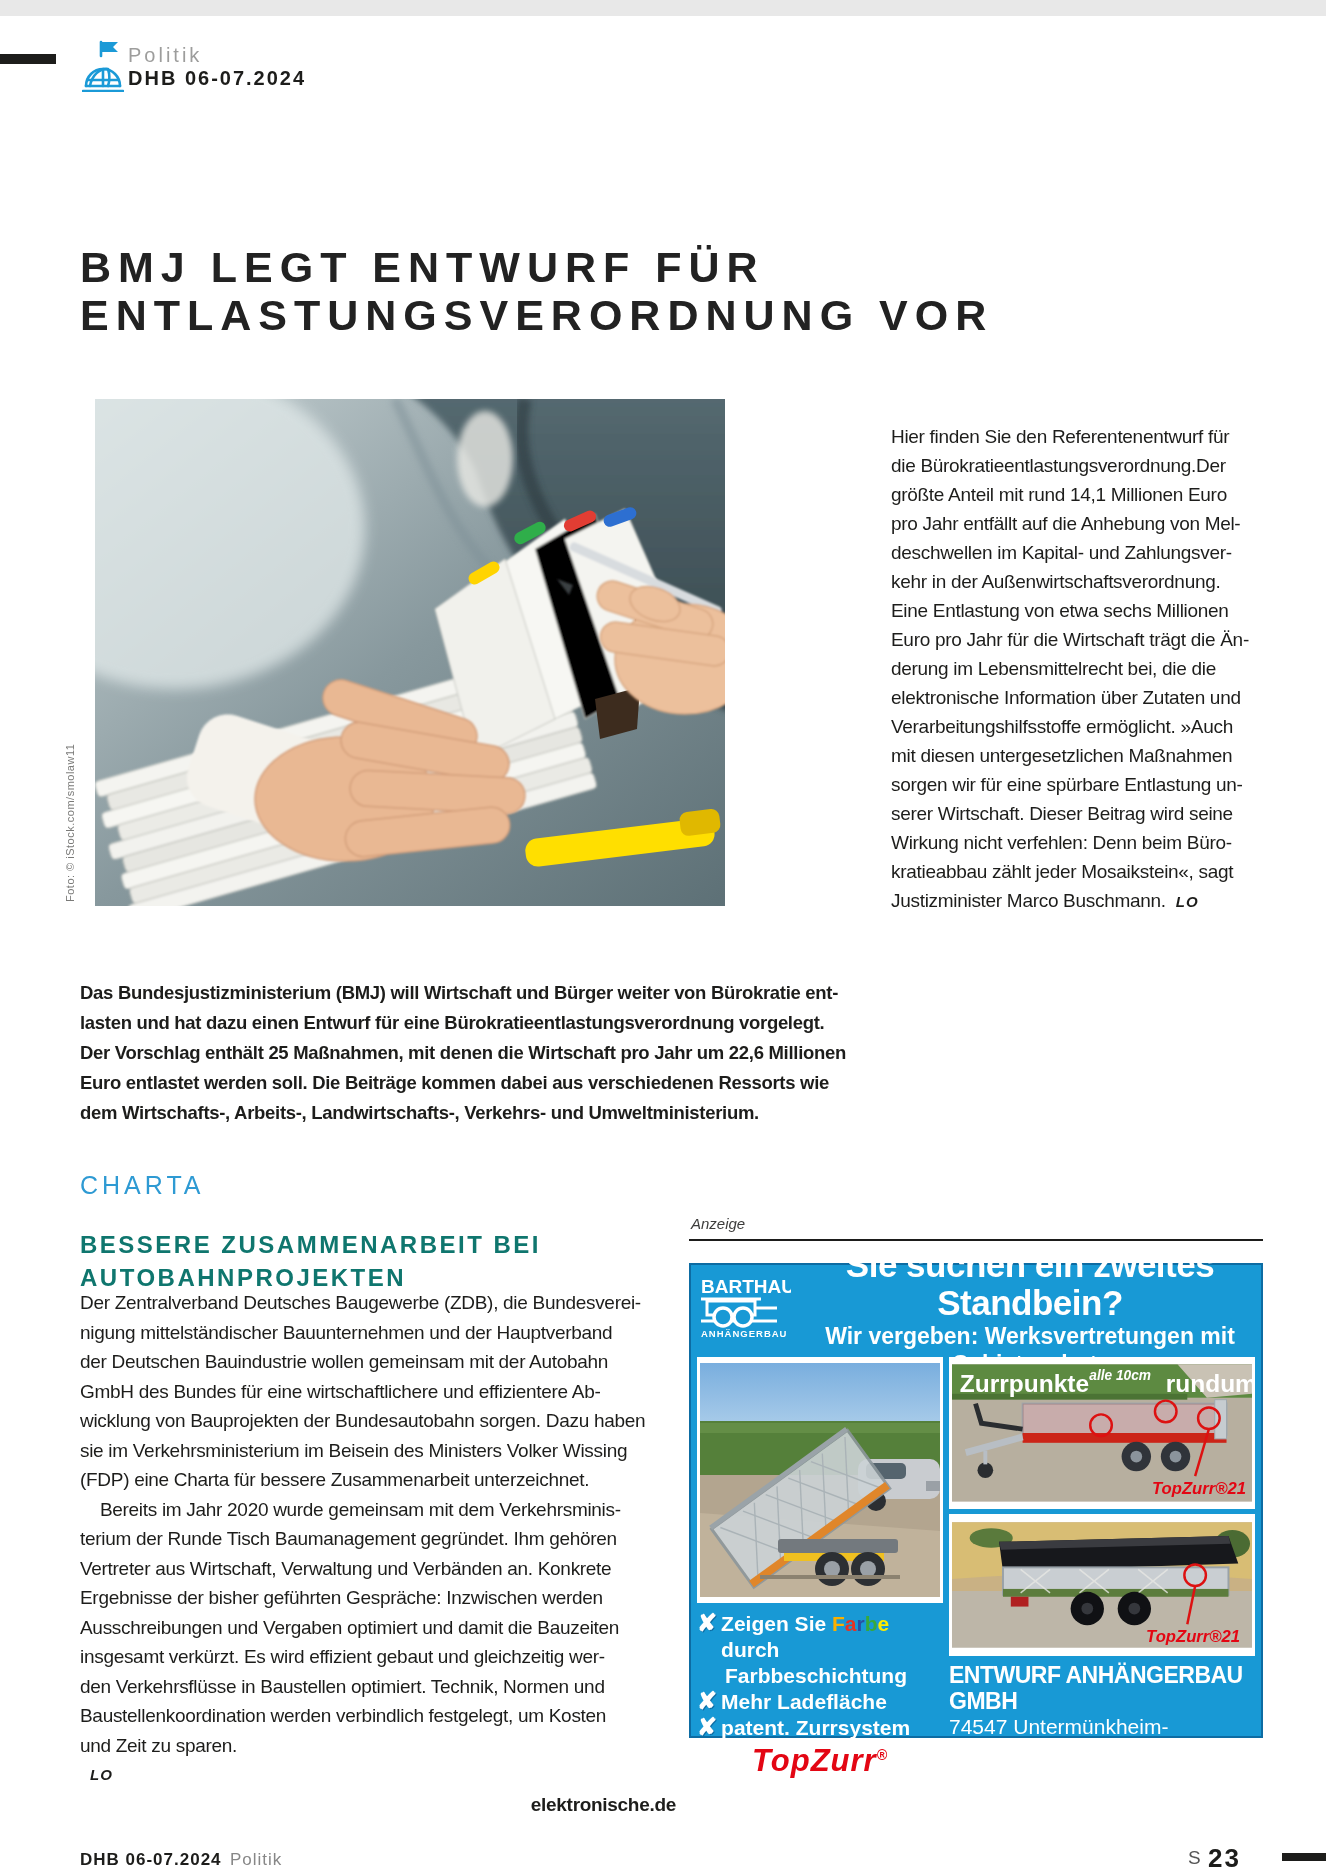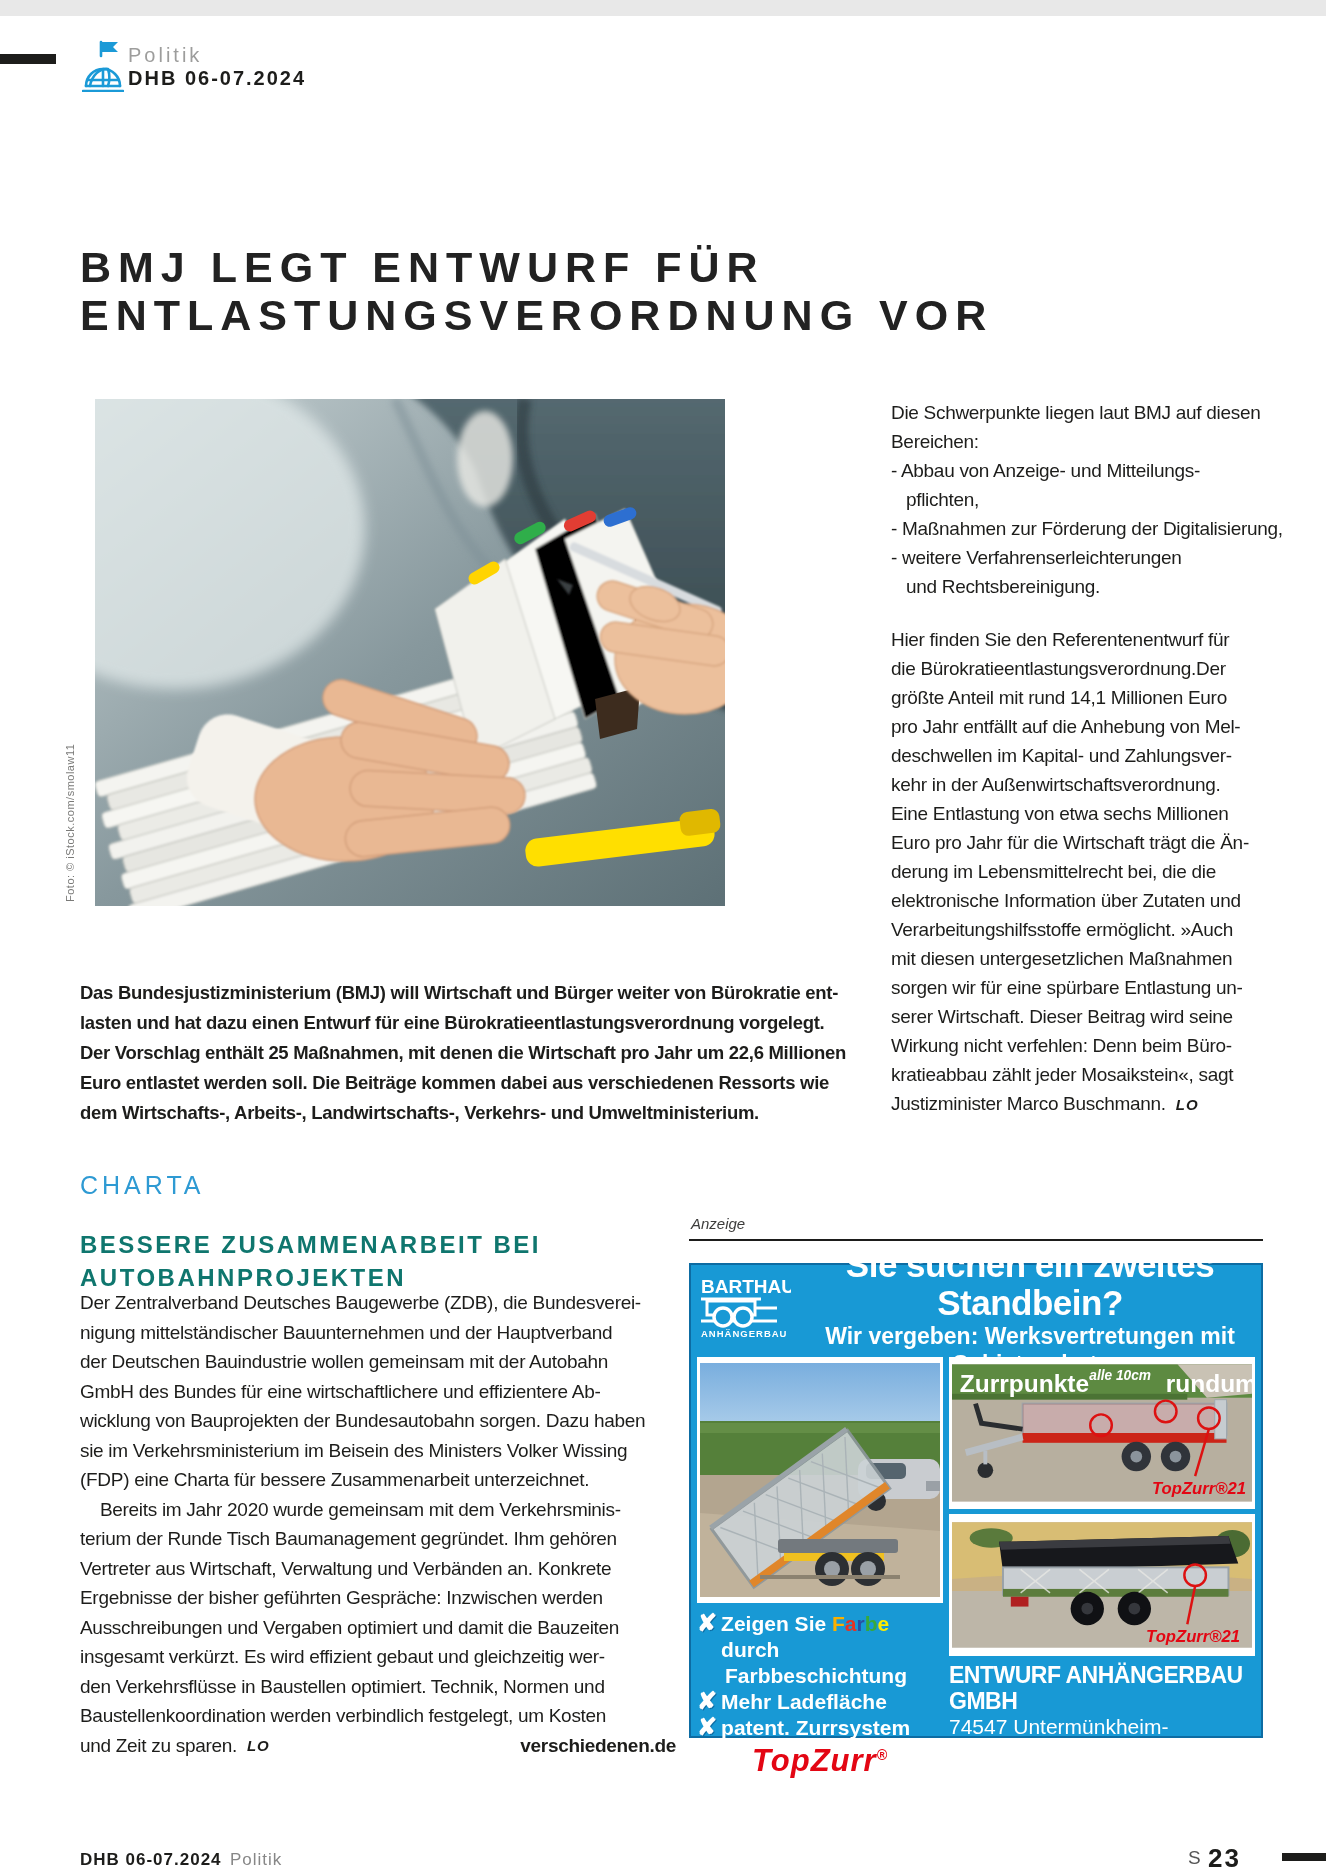--- a/index.html
+++ b/index.html
@@ -29,21 +29,21 @@
   
   .rcol{position:absolute;left:891px;top:382px;width:405px;font-size:19px;line-height:29px;letter-spacing:-0.3px;}
   .rcol .p2{margin-top:24px;}
   .author{font-style:italic;font-weight:bold;font-size:15px;margin-left:10px;letter-spacing:1px;}
 
   
   .kicker{position:absolute;left:80px;top:1155px;font-size:25px;letter-spacing:4px;color:#2e9ad3;}
   .h2{position:absolute;left:80px;top:1192px;font-size:24px;line-height:33px;font-weight:bold;
       letter-spacing:2.5px;color:#0f766e;white-space:pre-line;}
   .a2body{position:absolute;left:80px;top:1272px;width:596px;font-size:19px;line-height:29.5px;letter-spacing:-0.3px;}
-  .a2last{display:flex;align-items:flex-start;width:100%;}
+  .a2last{display:flex;align-items:flex-start;width:100%;flex-direction:column;}
   .a2source{margin-left:auto;font-weight:bold;}
 
   
   .adlabel{position:absolute;left:691px;top:1199px;font-size:15px;font-style:italic;color:#3c3c3b;}
   .adrule{position:absolute;left:689px;top:1223px;width:574px;height:2px;background:#1d1d1b;}
   .adbox{position:absolute;left:689px;top:1247px;width:574px;height:475px;background:#1899d5;
          border:2px solid #0d6ca3;box-sizing:border-box;color:#fff;}
   .adhead{display:flex;align-items:center;height:88px;}
   .adlogo{width:100px;padding:6px 0 0 8px;flex:0 0 auto;}
   .adheads{flex:1;text-align:center;padding-top:6px;}
@@ -178,27 +178,20 @@
   </div>
   <div class="credit">Foto: © iStock.com/smolaw11</div>
 
   <div class="intro lines">Das Bundesjustizministerium (BMJ) will Wirtschaft und Bürger weiter von Bürokratie ent-
 lasten und hat dazu einen Entwurf für eine Bürokratieentlastungsverordnung vorgelegt.
 Der Vorschlag enthält 25 Maßnahmen, mit denen die Wirtschaft pro Jahr um 22,6 Millionen
 Euro entlastet werden soll. Die Beiträge kommen dabei aus verschiedenen Ressorts wie
 dem Wirtschafts-, Arbeits-, Landwirtschafts-, Verkehrs- und Umweltministerium.</div>
 
   <div class="rcol">
-    <div class="lines">Die Schwerpunkte liegen laut BMJ auf diesen
-Bereichen:
-- Abbau von Anzeige- und Mitteilungs-
-&nbsp;&nbsp;&nbsp;pflichten,
-- Maßnahmen zur Förderung der Digitalisierung,
-- weitere Verfahrenserleichterungen
-&nbsp;&nbsp;&nbsp;und Rechtsbereinigung.</div>
     <div class="p2"><span class="lines">Hier finden Sie den Referentenentwurf für
 die Bürokratieentlastungsverordnung.Der
 größte Anteil mit rund 14,1 Millionen Euro
 pro Jahr entfällt auf die Anhebung von Mel-
 deschwellen im Kapital- und Zahlungsver-
 kehr in der Außenwirtschaftsverordnung.
 Eine Entlastung von etwa sechs Millionen
 Euro pro Jahr für die Wirtschaft trägt die Än-
 derung im Lebensmittelrecht bei, die die
 elektronische Information über Zutaten und
@@ -226,21 +219,21 @@
 terium der Runde Tisch Baumanagement gegründet. Ihm gehören
 Vertreter aus Wirtschaft, Verwaltung und Verbänden an. Konkrete
 Ergebnisse der bisher geführten Gespräche: Inzwischen werden
 Ausschreibungen und Vergaben optimiert und damit die Bauzeiten
 insgesamt verkürzt. Es wird effizient gebaut und gleichzeitig wer-
 den Verkehrsflüsse in Baustellen optimiert. Technik, Normen und
 Baustellenkoordination werden verbindlich festgelegt, um Kosten</div>
     <div class="a2last">
       <span>und Zeit zu sparen.</span>
       <i class="author">LO</i>
-      <span class="a2source">verschiedenen.de</span>
+      <span class="a2source">elektronische.de</span>
     </div>
   </div>
 
   <div class="adlabel">Anzeige</div>
   <div class="adrule"></div>
 
   <div class="adbox">
     <div class="adhead">
       <div class="adlogo">
         <svg viewBox="0 0 92 66" width="92" height="66">

